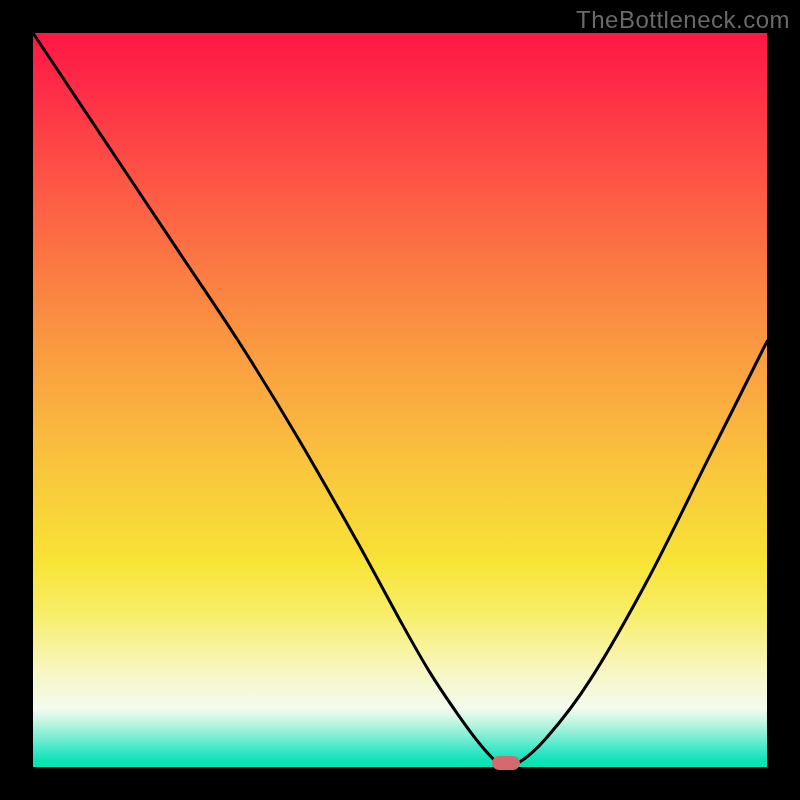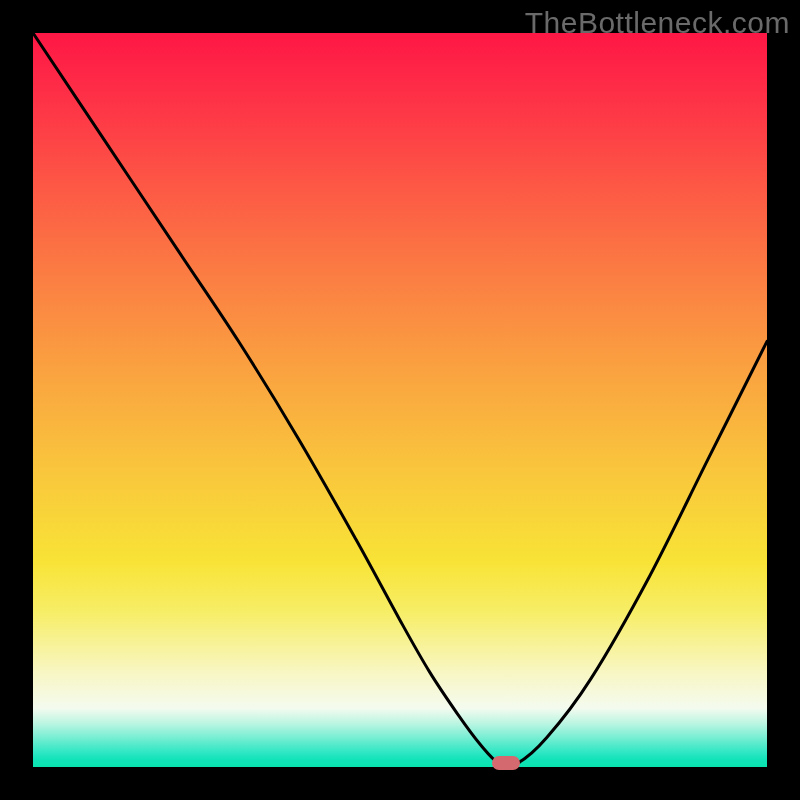--- a/index.html
+++ b/index.html
@@ -15,21 +15,21 @@
     position: relative;
     width: 800px;
     height: 800px;
     background: #000;
   }
   .watermark {
     position: absolute;
     top: 6px;
     right: 10px;
     color: #6a6a6a;
-    font-size: 30px;
+    font-size: 24px;
     font-weight: 500;
     letter-spacing: 0.5px;
     z-index: 10;
   }
   .plot-area {
     position: absolute;
     left: 33px;
     top: 33px;
     width: 734px;
     height: 734px;

